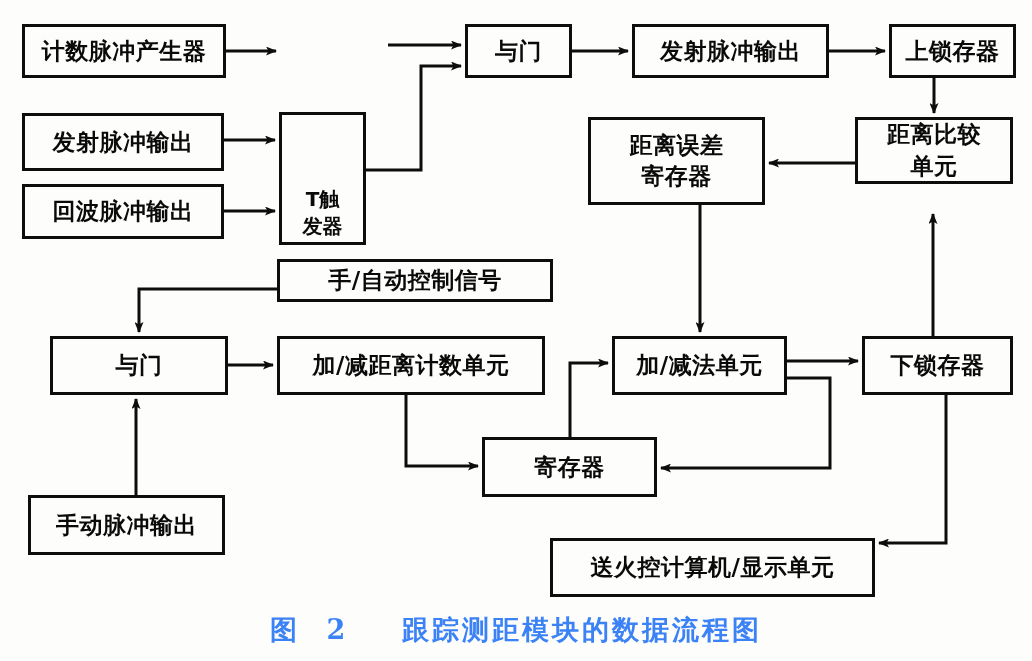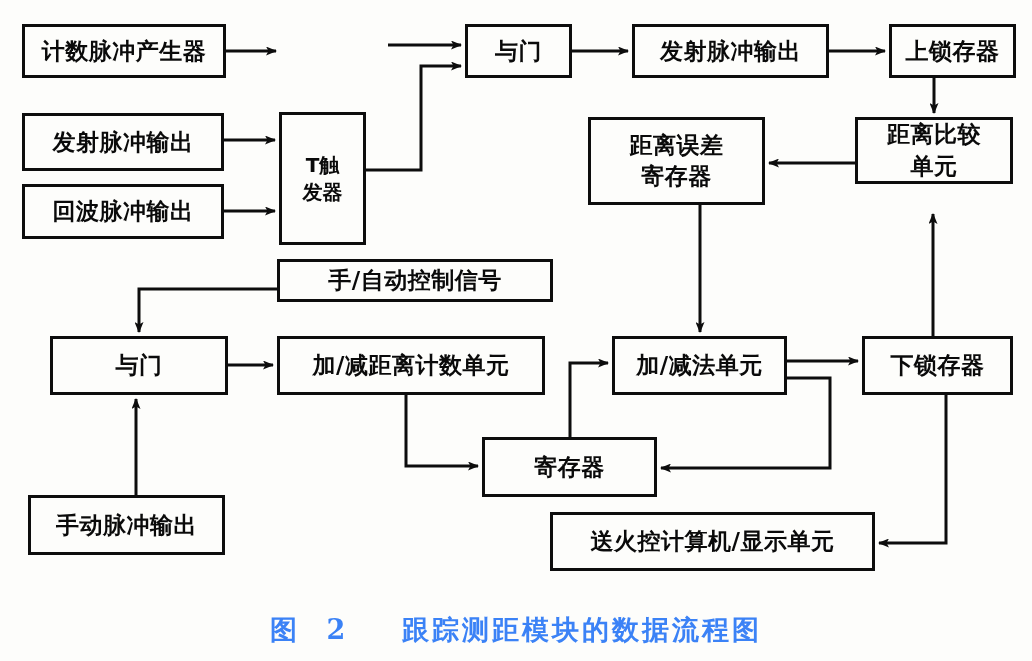--- a/index.html
+++ b/index.html
@@ -26,21 +26,21 @@
     text-align: center;
     color: #0a0a0a;
     font-weight: 700;
     letter-spacing: 0.5px;
     line-height: 1.25;
     padding: 2px 4px;
     font-size: 23px;
   }
   .node.two-line { line-height: 1.35; }
   .node.small { font-size: 20px; }
-  .node.tight { letter-spacing: 0px; }
+  .node.tight { letter-spacing: 0px; justify-content: flex-end; }
   svg.wires {
     position: absolute;
     left: 0;
     top: 0;
     width: 1032px;
     height: 661px;
     pointer-events: none;
   }
   .caption {
     position: absolute;
@@ -170,21 +170,21 @@
   </div>
 
   <div class="node" style="left:482px; top:437px; width:175px; height:60px;">
     <span>寄存器</span>
   </div>
 
   <div class="node" style="left:28px; top:495px; width:197px; height:60px;">
     <span>手动脉冲输出</span>
   </div>
 
-  <div class="node" style="left:550px; top:512px; width:325px; height:59px;">
+  <div class="node" style="left:550px; top:538px; width:325px; height:59px;">
     <span>送火控计算机/显示单元</span>
   </div>
 
   <div class="caption">
     <span class="num">图 2</span>
     <span style="display:inline-block; width:22px;"></span>
     <span>跟踪测距模块的数据流程图</span>
   </div>
 
 </div>

